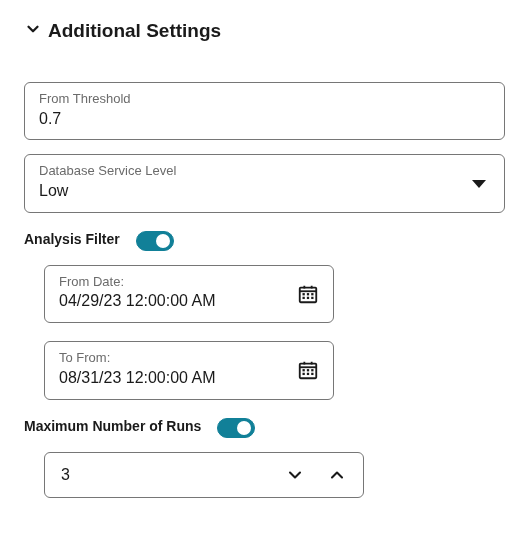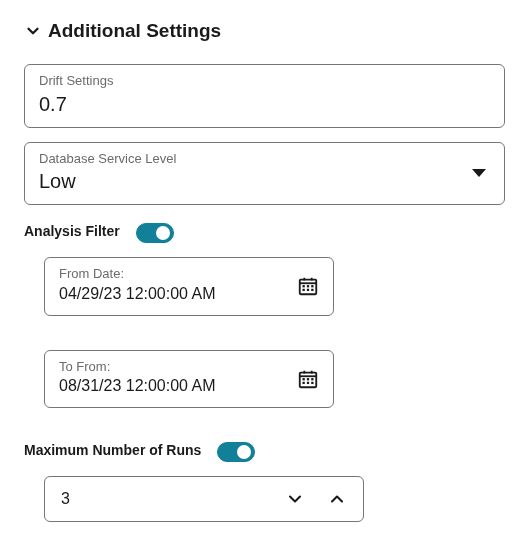--- a/index.html
+++ b/index.html
@@ -6,23 +6,22 @@
   body {
     margin: 0;
     padding: 20px 24px;
     font-family: 'Segoe UI', Arial, sans-serif;
     background: #fff;
     color: #1a1a1a;
     width: 529px;
   }
   .section-header {
     display: flex;
-    align-items: center;
     gap: 6px;
-    margin-bottom: 22px;
+    margin-bottom: 40px;
     cursor: pointer;
   }
   .section-header .chev svg { display:block; }
   .section-title {
     font-size: 19px;
     font-weight: 700;
   }
   .field-box {
     border: 1px solid #767676;
     border-radius: 6px;
@@ -31,21 +30,21 @@
     position: relative;
     background:#fff;
   }
   .field-box .float-label {
     font-size: 13px;
     color: #6b6b6b;
     margin-bottom: 2px;
     line-height:1.2;
   }
   .field-box .value {
-    font-size: 20px;
+    font-size: 16px;
     color: #1a1a1a;
     line-height:1.3;
   }
   .select-box { cursor:pointer; }
   .select-caret {
     position:absolute;
     right:18px;
     top:50%;
     transform:translateY(-50%);
   }
@@ -79,21 +78,21 @@
     top:2px;
     right:3px;
   }
   .indent { padding-left:20px; }
   .date-box {
     border:1px solid #767676;
     border-radius:6px;
     width:290px;
     padding:8px 14px 10px;
     position:relative;
-    margin-bottom:34px;
+    margin-bottom:18px;
     background:#fff;
   }
   .date-box .dlabel {
     font-size:13px;
     color:#6b6b6b;
     line-height:1.2;
     margin-bottom:2px;
   }
   .date-box .dvalue {
     font-size:16px;
@@ -140,21 +139,21 @@
 <div class="section-header">
   <span class="chev">
     <svg width="18" height="18" viewBox="0 0 24 24" fill="none" stroke="#1a1a1a" stroke-width="3" stroke-linecap="round" stroke-linejoin="round">
         <polyline points="6 9 12 15 18 9"></polyline>
       </svg>
   </span>
   <span class="section-title">Additional Settings</span>
 </div>
 
 <div class="field-box">
-  <div class="float-label">Drift Settings</div>
+  <div class="float-label">From Threshold</div>
   <div class="value">0.7</div>
 </div>
 
 <div class="field-box select-box">
   <div class="float-label">Database Service Level</div>
   <div class="value">Low</div>
   <span class="select-caret">
     <svg width="14" height="10" viewBox="0 0 14 10">
         <polygon points="0,1 14,1 7,9" fill="#1a1a1a"></polygon>
       </svg>

